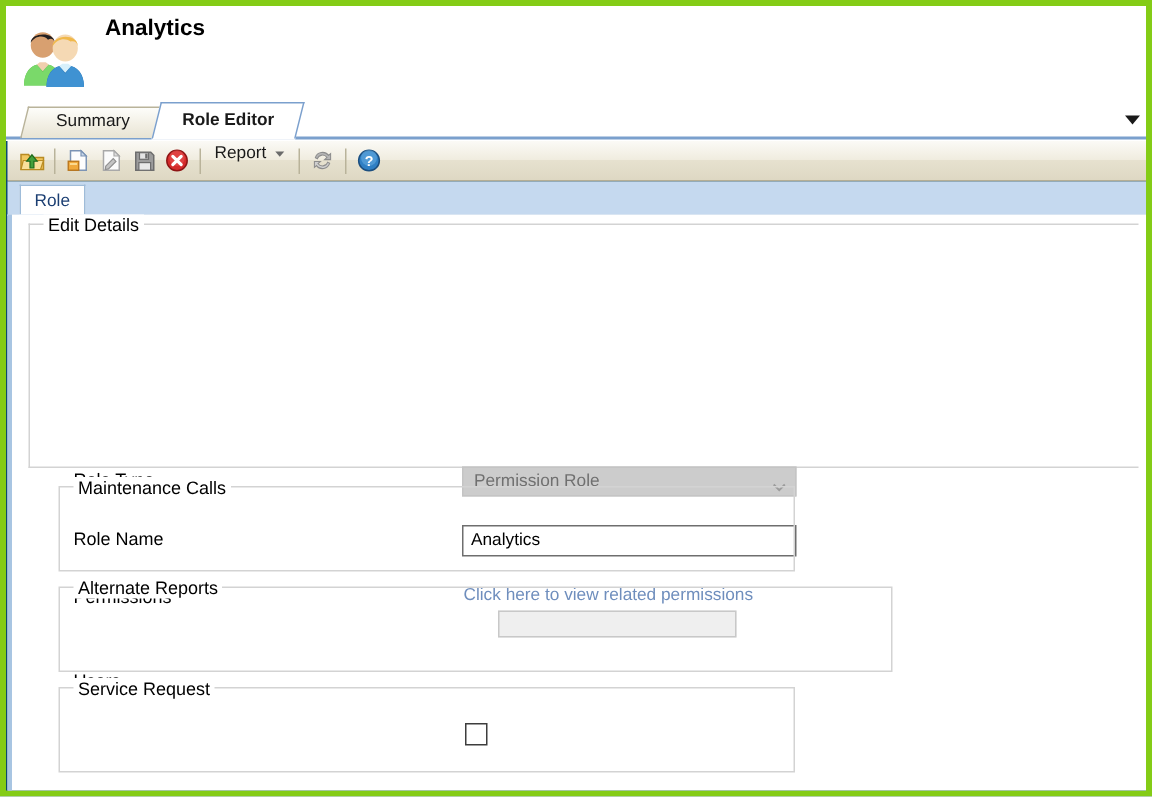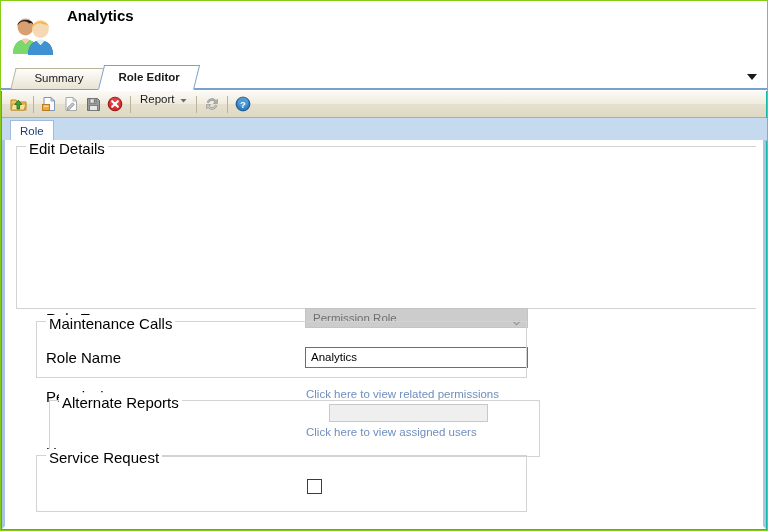--- a/index.html
+++ b/index.html
@@ -10,22 +10,22 @@
   body {
     font-family: "Liberation Sans", sans-serif;
     font-size: 11px;
     color: #000000;
   }
   #window {
     position: relative;
     width: 768px;
     height: 531px;
     box-sizing: border-box;
-    border: 1px solid #84cc16;
-    background: #14b8a6;
+    border: 4px solid #84cc16;
+    background: #0c4a6e;
     overflow: hidden;
   }
 
   
   #header {
     position: absolute;
     left: 0; top: 0;
     width: 766px;
     height: 62px;
     background: #ffffff;
@@ -199,39 +199,39 @@
     position: absolute;
     box-sizing: border-box;
     border: 1px solid #d3d3d3;
   }
   .grp-label {
     position: absolute;
     top: -7px;
     left: 9px;
     padding: 0 3px;
     background: #ffffff;
-    font-size: 15px;
+    font-size: 12px;
     color: #000000;
     white-space: nowrap;
   }
 
   #grp-edit-details {
     left: 11px;
     top: 6px;
     width: 740px;
     height: 163px;
     border-right: none;
   }
   #grp-maintenance { left: 31px; top: 181px; width: 491px; height: 57px; text-align: center; }
-  #grp-alternate   { left: 44px; top: 248px; width: 491px; height: 57px; margin-top: 12px; }
+  #grp-alternate   { left: 31px; top: 248px; width: 556px; height: 57px; }
   #grp-service     { left: 31px; top: 315px; width: 491px; height: 57px; }
 
   .field-label {
     position: absolute;
-    font-size: 15px;
+    font-size: 12px;
     color: #000000;
     white-space: nowrap;
   }
   .field-link {
     position: absolute;
     font-size: 11.5px;
     color: #6f8ebd;
     white-space: nowrap;
     cursor: pointer;
   }
@@ -451,21 +451,20 @@
     <div class="field-label" style="left:41px; top:209px;">Role Name</div>
 
     <div id="role-name-input">
       <span id="role-name-value">Analytics</span>
     </div>
 
     <div class="field-label" style="left:41px; top:248px;">Permissions</div>
     <div class="field-link" style="left:301px; top:248px;">Click here to view related permissions</div>
 
     <div class="field-label" style="left:41px; top:304px;">Users</div>
-    <div class="field-link" style="left:301px; top:286px;">Click here to view assigned users</div>
 
     <div class="grp" id="grp-maintenance">
       <span class="grp-label">Maintenance Calls</span>
     </div>
     <div class="cb" style="left:302px; top:339px;"></div>
 
     <div class="grp" id="grp-alternate">
       <span class="grp-label">Alternate Reports</span>
     </div>
 

